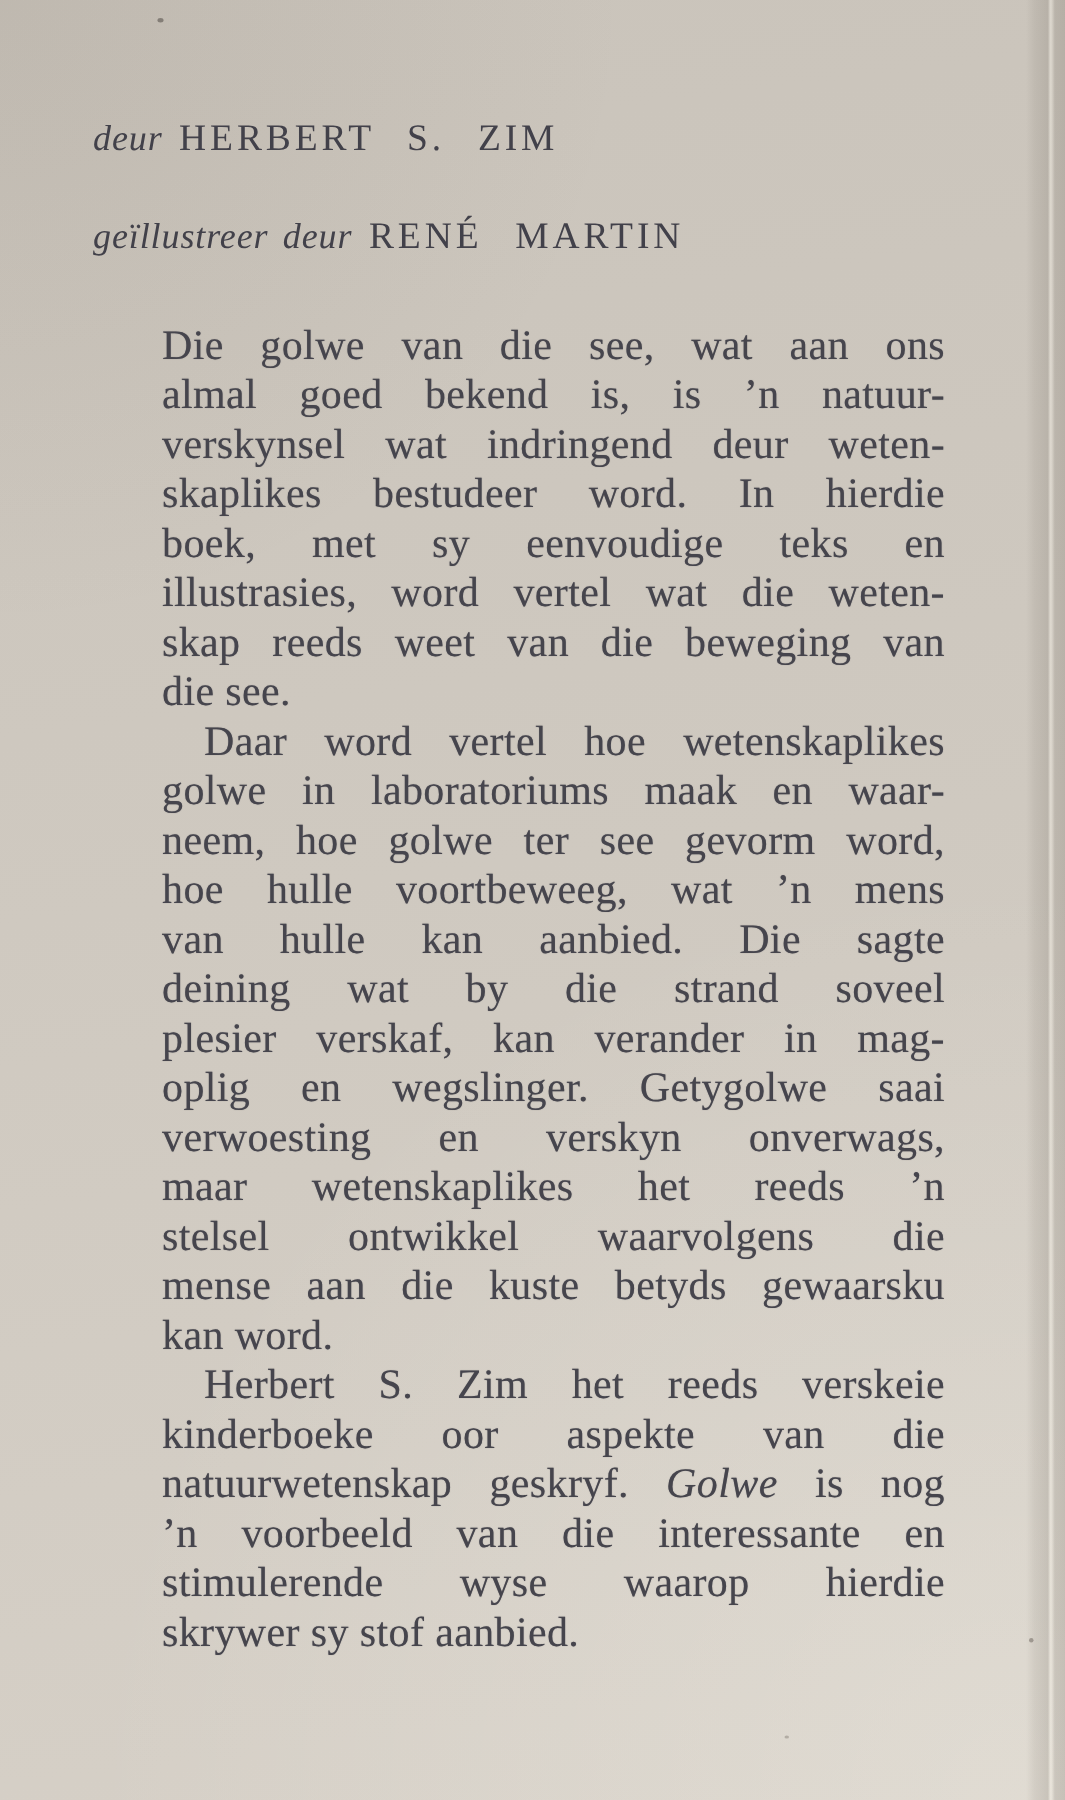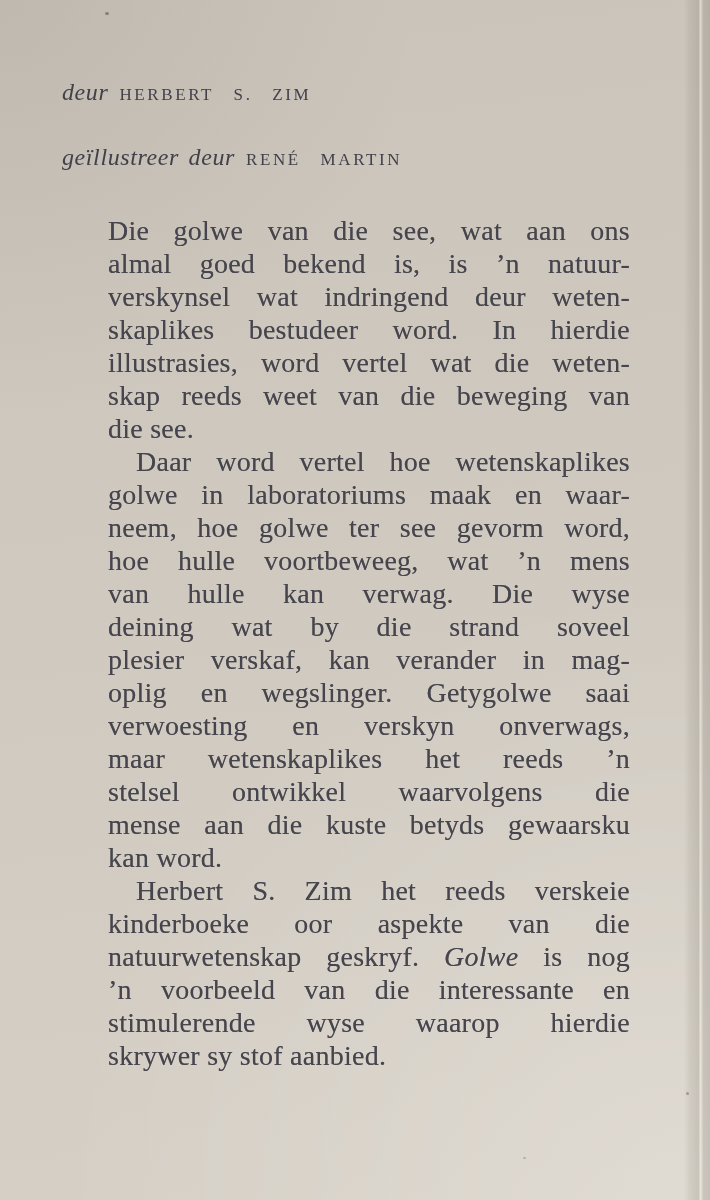--- a/index.html
+++ b/index.html
@@ -47,21 +47,21 @@
   }
   .byline { top: 79px; }
   .illustrator { top: 144px; }
   .it {
     font-style: italic;
     font-size: 24px;
     letter-spacing: 0.6px;
     word-spacing: 3px;
   }
   .caps {
-    font-size: 17px;
+    font-size: 25px;
     letter-spacing: 2.6px;
     word-spacing: 13px;
     margin-left: 11px;
   }
   .body-text {
     position: absolute;
     left: 62px;
     top: 214px;
     width: 568px;
     font-size: 28px;
@@ -97,30 +97,31 @@
   <div class="illustrator">
     <span class="it">geïllustreer deur</span><span class="caps">RENÉ MARTIN</span>
   </div>
 
   <div class="body-text">
       <div class="paragraph">
         <div class="line"><span>Die golwe van die see, wat aan ons</span></div>
         <div class="line"><span>almal goed bekend is, is ’n natuur-</span></div>
         <div class="line"><span>verskynsel wat indringend deur weten-</span></div>
         <div class="line"><span>skaplikes bestudeer word. In hierdie</span></div>
+        <div class="line"><span>boek, met sy eenvoudige teks en</span></div>
         <div class="line"><span>illustrasies, word vertel wat die weten-</span></div>
         <div class="line"><span>skap reeds weet van die beweging van</span></div>
         <div class="line end"><span>die see.</span></div>
       </div>
       <div class="paragraph">
         <div class="line indent"><span>Daar word vertel hoe wetenskaplikes</span></div>
         <div class="line"><span>golwe in laboratoriums maak en waar-</span></div>
         <div class="line"><span>neem, hoe golwe ter see gevorm word,</span></div>
         <div class="line"><span>hoe hulle voortbeweeg, wat ’n mens</span></div>
-        <div class="line"><span>van hulle kan verwag. Die wyse</span></div>
+        <div class="line"><span>van hulle kan aanbied. Die sagte</span></div>
         <div class="line"><span>deining wat by die strand soveel</span></div>
         <div class="line"><span>plesier verskaf, kan verander in mag-</span></div>
         <div class="line"><span>oplig en wegslinger. Getygolwe saai</span></div>
         <div class="line"><span>verwoesting en verskyn onverwags,</span></div>
         <div class="line"><span>maar wetenskaplikes het reeds ’n</span></div>
         <div class="line"><span>stelsel ontwikkel waarvolgens die</span></div>
         <div class="line"><span>mense aan die kuste betyds gewaarsku</span></div>
         <div class="line end"><span>kan word.</span></div>
       </div>
       <div class="paragraph">

